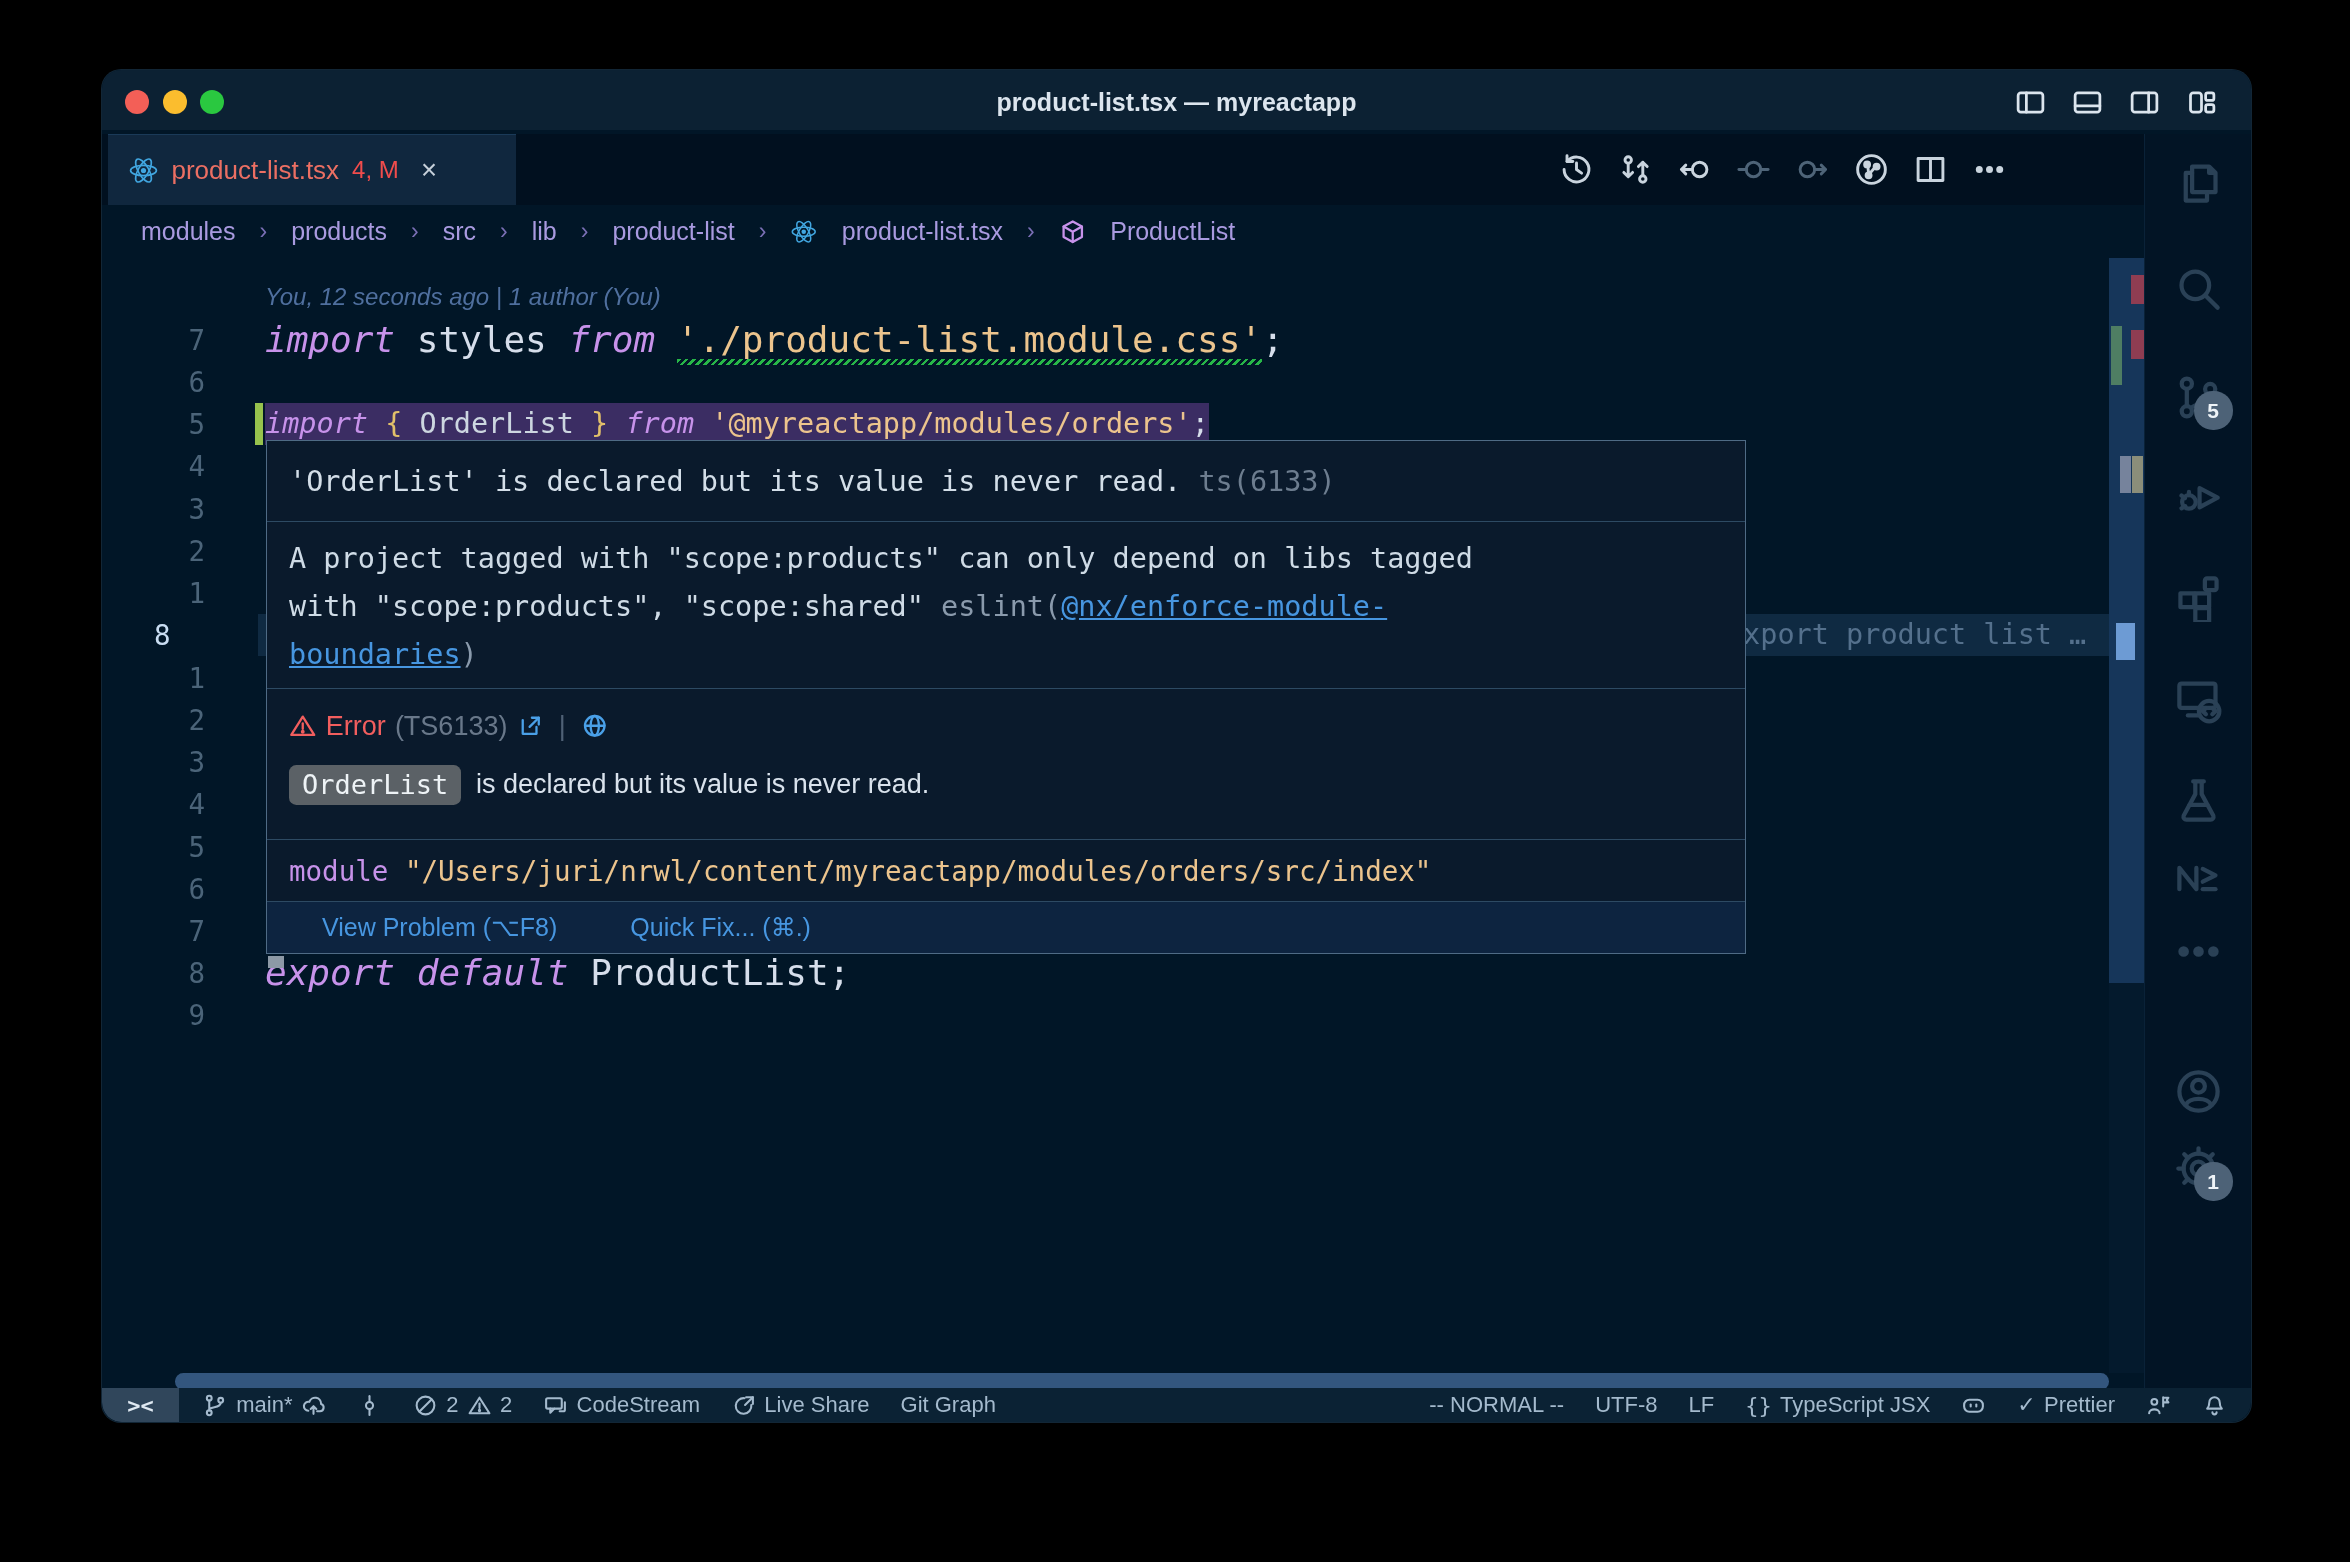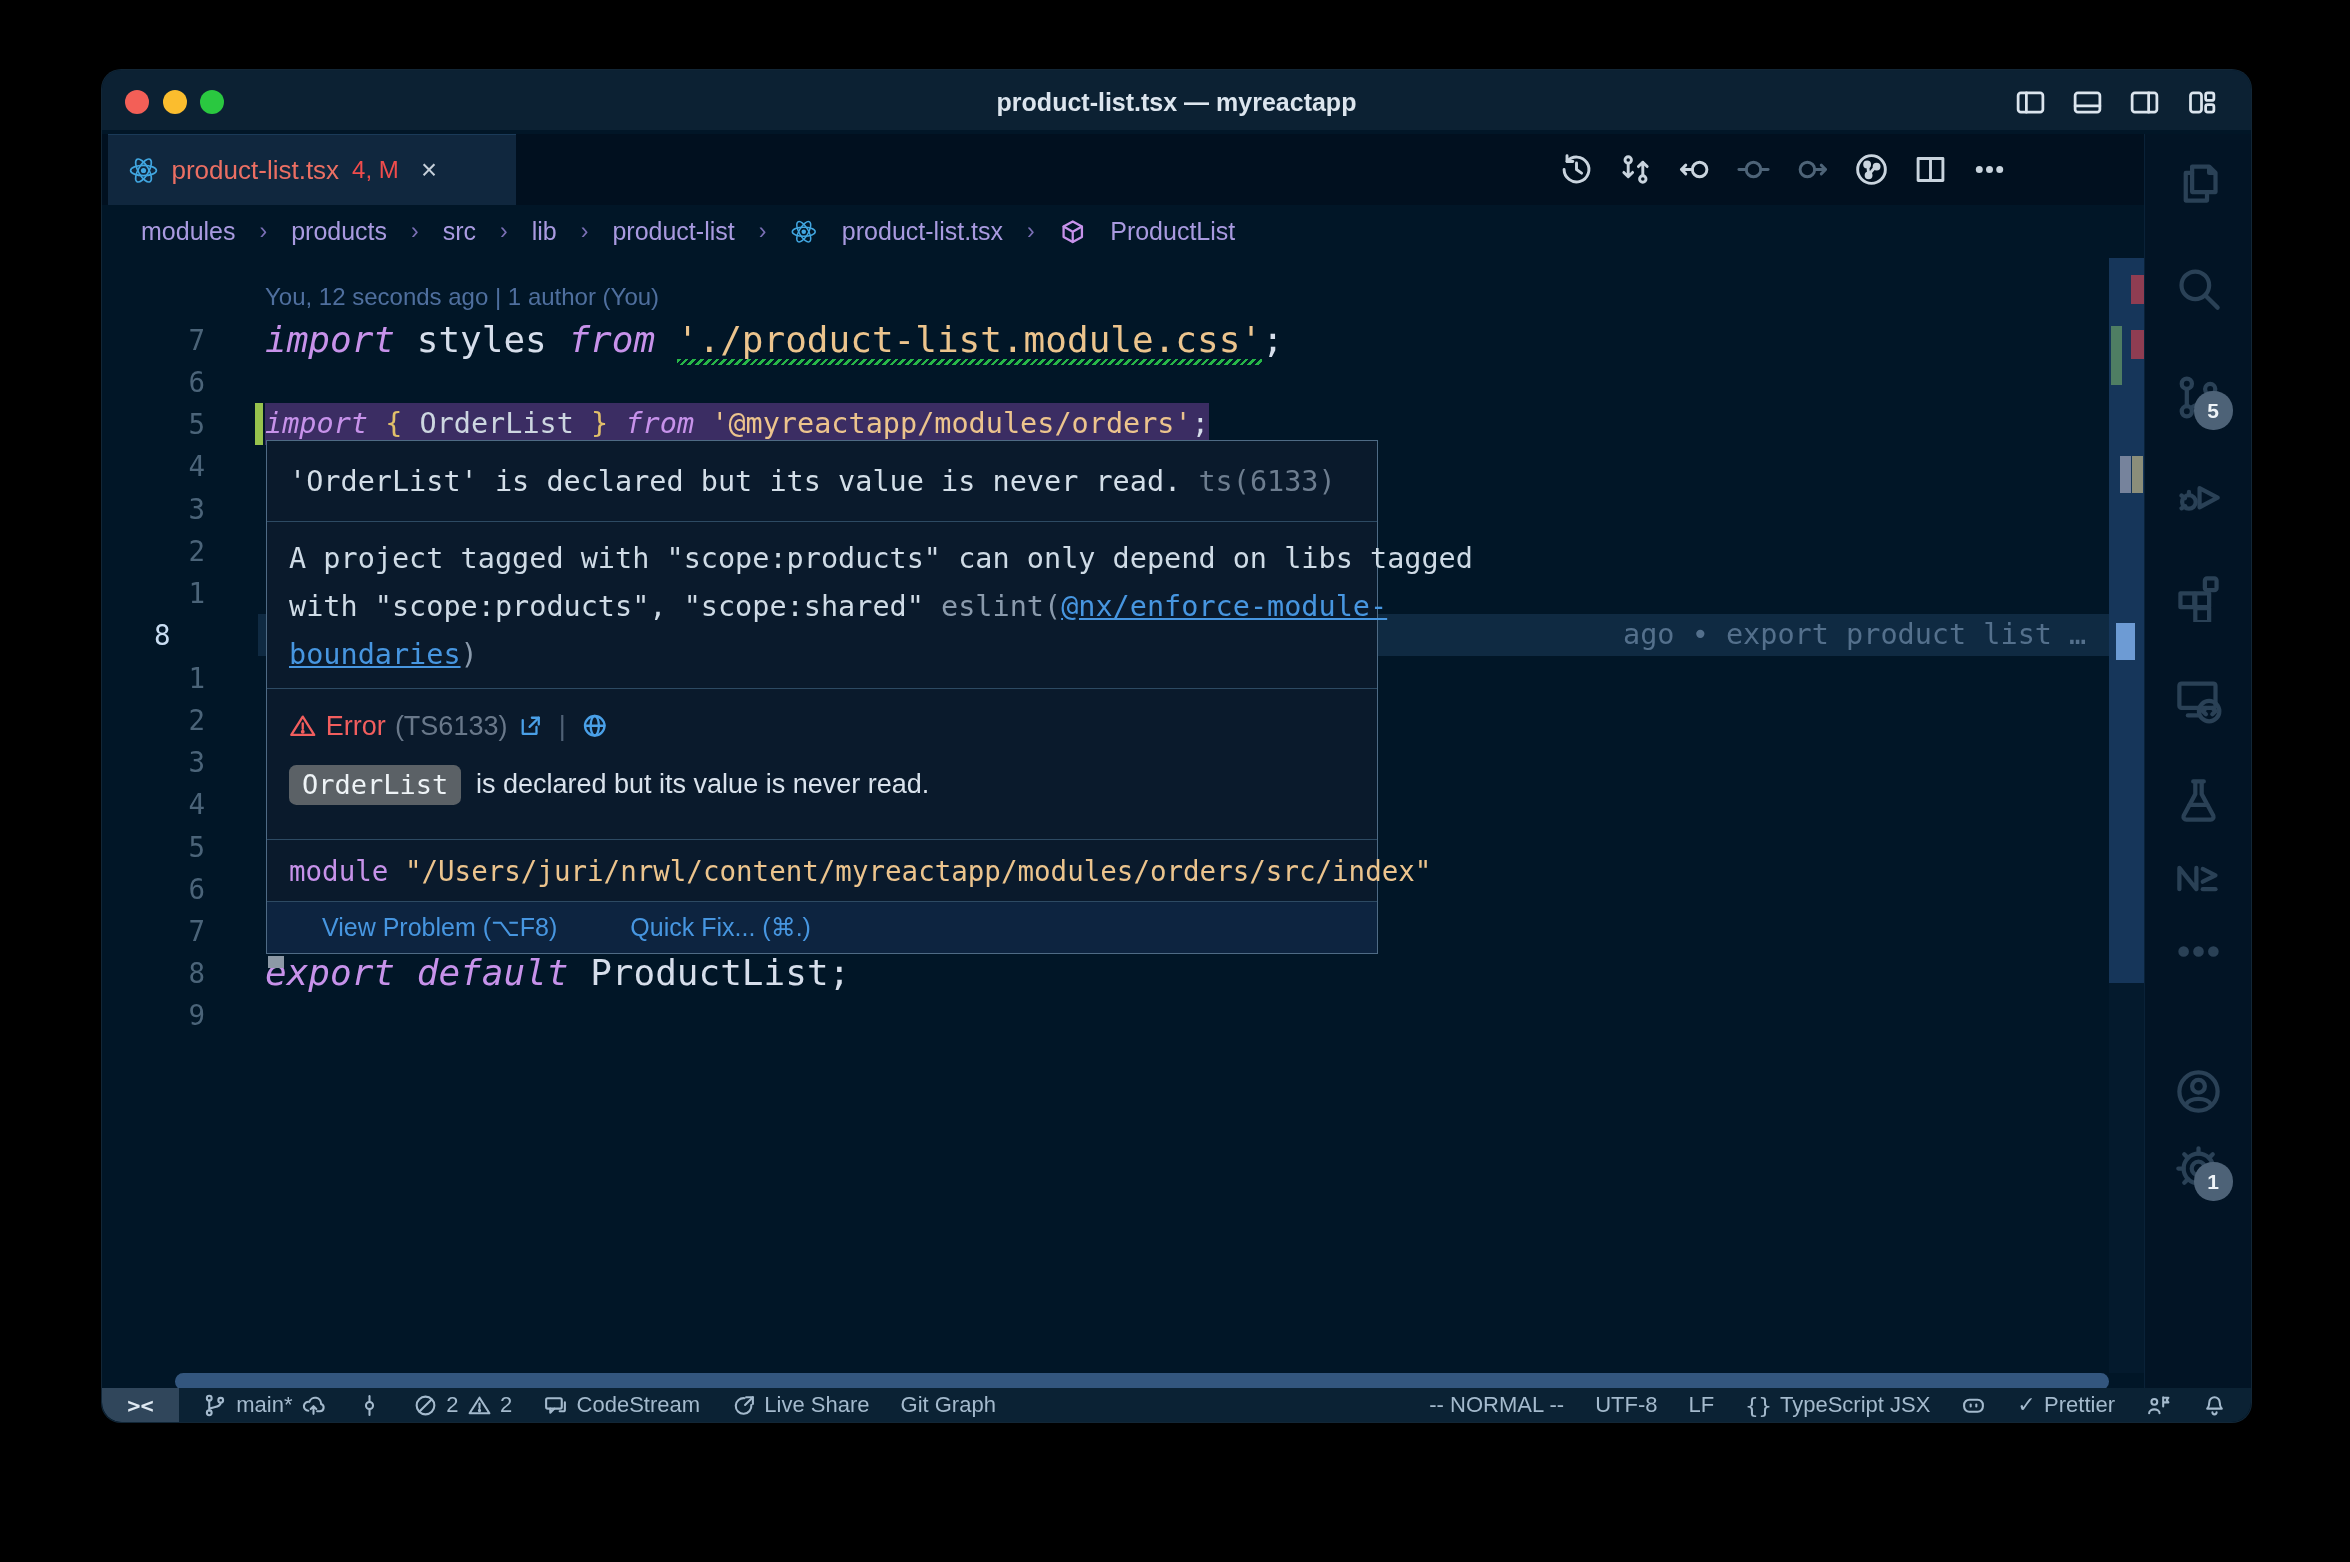--- a/index.html
+++ b/index.html
@@ -37,21 +37,21 @@
   .breadcrumbs { position:absolute; left:0; top:135px; right:107px; height:53px; background:#011627;
     display:flex; align-items:center; gap:24px; padding-left:39px; font-size:25px; color:#a99ae0; }
   .bc-sep { color:#7a6fb5; font-size:23px; }
   .bc-ic { width:27.5px; height:27.5px; }
 
   
   .editor { position:absolute; left:0; top:188px; width:2007px; height:1115px; background:#011627; }
   .ln { position:absolute; left:0; width:103px; text-align:right; color:#4b6479;
     font-size:27.5px; line-height:42px; font-family:"DejaVu Sans Mono",monospace; }
   .ln.cur { text-align:left; padding-left:52px; width:129px; color:#c9ddf2; }
-  .annotation { position:absolute; left:163px; top:18.4px; line-height:42px; color:#4f6f9e; font-size:24px; }
+  .annotation { position:absolute; left:163px; top:18.4px; line-height:42px; color:#4f6f9e; font-size:24px;font-style:italic; }
   .code-line { position:absolute; left:163px; white-space:pre; font-size:36px; line-height:42px;
     font-family:"DejaVu Sans Mono",monospace; }
   .tk-k { color:#c792ea; font-style:italic; }
   .tk-p { color:#d6deeb; }
   .tk-v { color:#ccd6e0; }
   .tk-s { color:#ecc48d; }
   .tk-br { color:#e2c06a; }
   .squig, .tk-sq { background-image:repeating-linear-gradient(-45deg, transparent 0 2.8px, #27b648 2.8px 5.5px);
     background-size:100% 6.4px; background-position:0 100%; background-repeat:no-repeat; }
   .tk-sq { color:#ecc48d; padding-bottom:5.5px; }
@@ -83,21 +83,21 @@
     color:#a4bacd; font-size:22px; display:flex; align-items:center; border-radius:0 0 20px 20px; }
   .sb-remote { width:77px; height:34px; background:#30465b; border-radius:0 0 0 20px;
     display:flex; align-items:center; justify-content:center; color:#dfe9f2;
     font-family:"DejaVu Sans Mono",monospace; font-weight:bold; font-size:22px; }
   .sb-item { display:flex; align-items:center; gap:8.3px; white-space:nowrap; }
   .sb-left { display:flex; align-items:center; gap:31px; margin-left:24px; }
   .sb-right { display:flex; align-items:center; gap:31px; margin-left:auto; margin-right:24px; }
   .sbi { width:25px; height:25px; color:#a4bacd; }
 
   
-  .hover { position:absolute; left:164px; top:370px; width:1112px; height:514px; background:#0a1a2c;
+  .hover { position:absolute; left:164px; top:370px; width:1480px; height:514px; background:#0a1a2c;
     border:1.8px solid #4f6b85; z-index:30; display:flex; flex-direction:column; }
   .hv-s1 { height:81px; line-height:81px; padding:0 22px; font-size:28.5px; color:#d3dee8;
     font-family:"DejaVu Sans Mono",monospace; border-bottom:0.9px solid #2d4a63; white-space:pre; }
   .hv-src { color:#6d7d8f; }
   .hv-s2 { height:167px; padding:13px 22px 0; font-size:28.5px; color:#cfdbe6;
     font-family:"DejaVu Sans Mono",monospace; border-bottom:0.9px solid #2d4a63; }
   .hv-s2 .row { line-height:48px; white-space:pre; }
   .hv-dim { color:#8a9aac; }
   a.hv-link { color:#4796e0; text-decoration:underline; }
   .hv-s3 { height:151px; padding:13px 22px 0; border-bottom:0.9px solid #2d4a63; }

